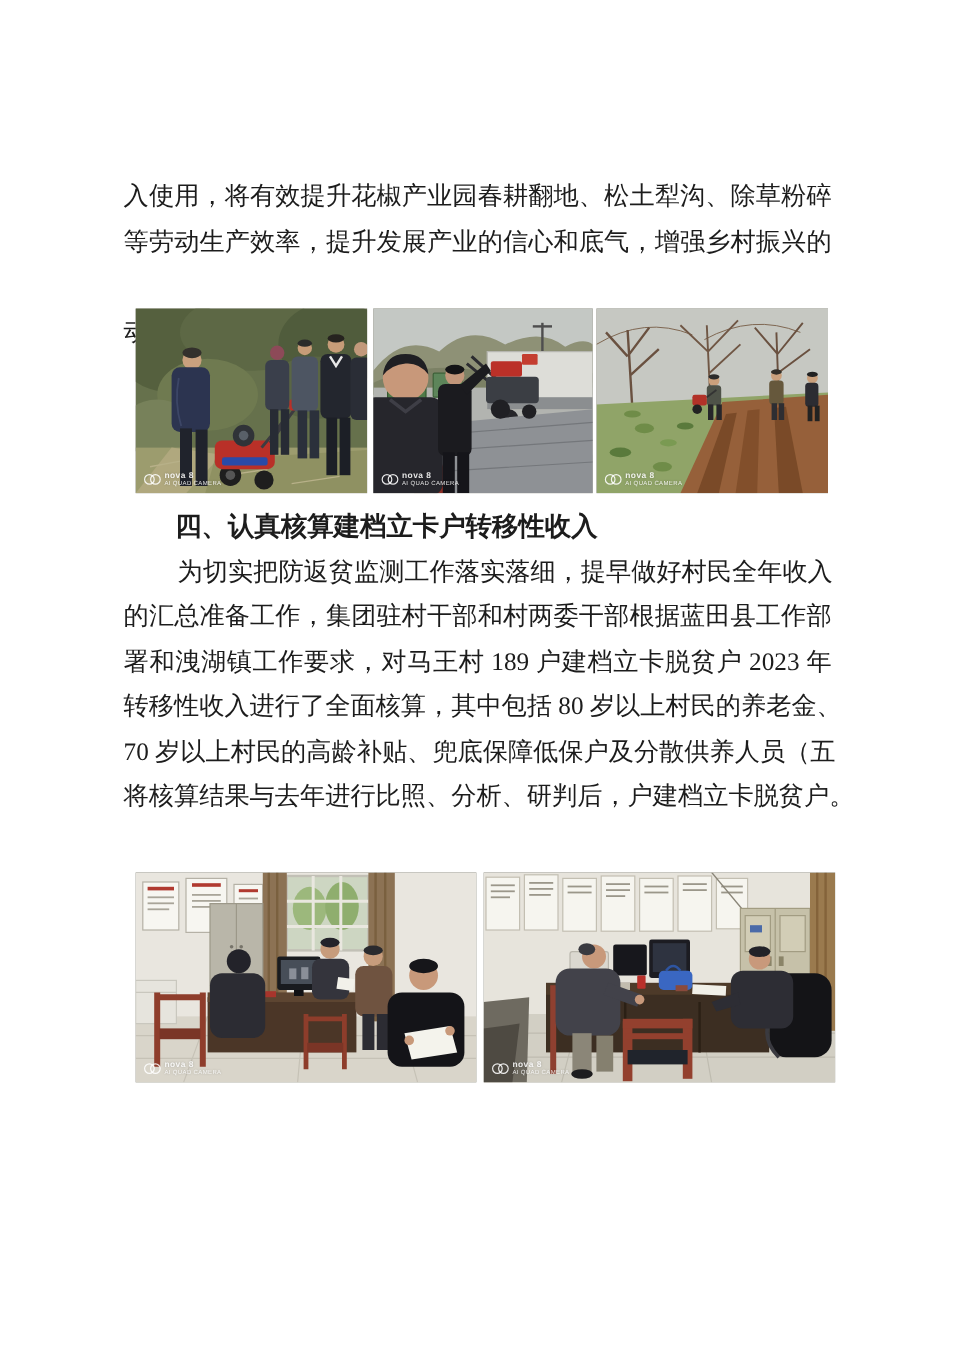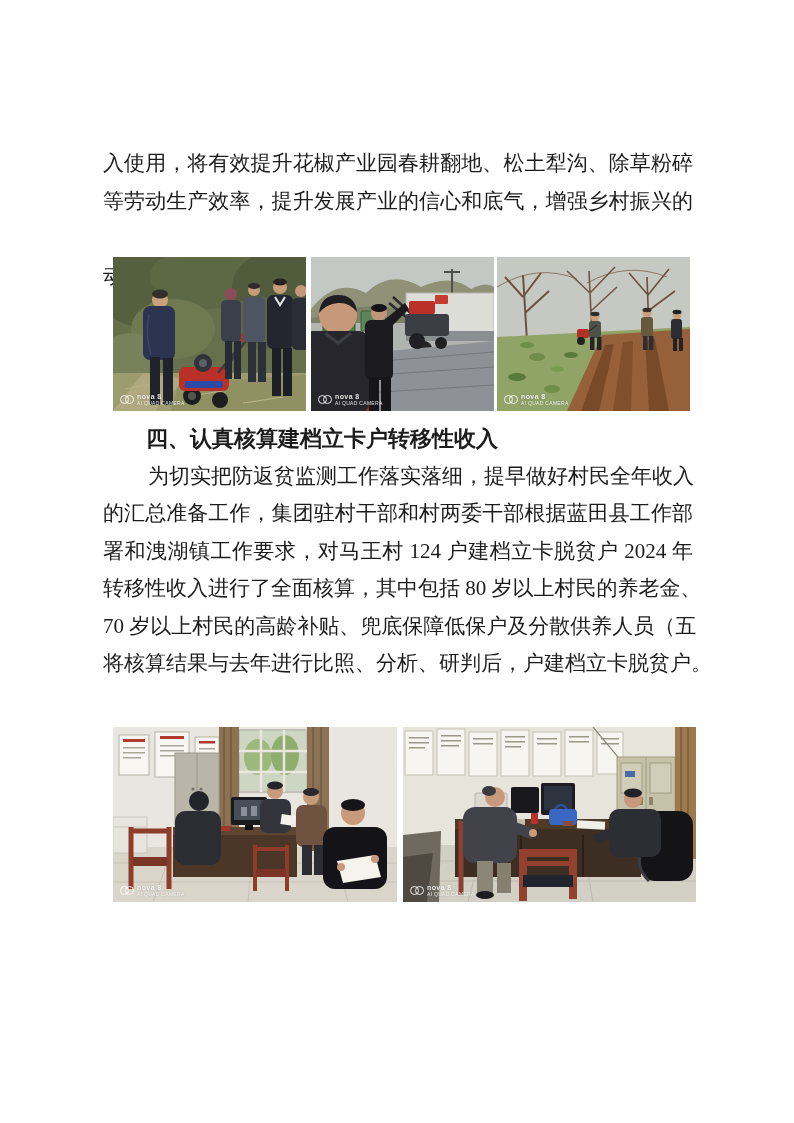--- a/index.html
+++ b/index.html
@@ -204,21 +204,21 @@
           <div class="wm-device">nova 8</div>
       <div class="wm-camera">AI QUAD CAMERA</div>
         </span>
     </div>
   </div>
 
   <div class="textblock" id="sec-block">
     <div class="heading">四、认真核算建档立卡户转移性收入</div>
     <div class="textline indent">为切实把防返贫监测工作落实落细，提早做好村民全年收入</div>
     <div class="textline">的汇总准备工作，集团驻村干部和村两委干部根据蓝田县工作部</div>
-    <div class="textline">署和洩湖镇工作要求，对马王村 124 户建档立卡脱贫户 2024 年</div>
+    <div class="textline">署和洩湖镇工作要求，对马王村 189 户建档立卡脱贫户 2023 年</div>
     <div class="textline">转移性收入进行了全面核算，其中包括 80 岁以上村民的养老金、</div>
     <div class="textline">70 岁以上村民的高龄补贴、兜底保障低保户及分散供养人员（五</div>
     <div class="textline">将核算结果与去年进行比照、分析、研判后，户建档立卡脱贫户。</div>
   </div>
 
   <div class="photo" id="ph4">
     <svg viewBox="0 0 284 175" preserveAspectRatio="none">
       <rect width="284" height="175" fill="#e9e6df"></rect>
       <rect y="120" width="284" height="55" fill="#d9d5ca"></rect>
       <path d="M0,136 H284 M0,155 H284 M60,120 L40,175 M140,120 L135,175 M220,120 L235,175" stroke="#c6c2b6" stroke-width="1" fill="none"></path>

